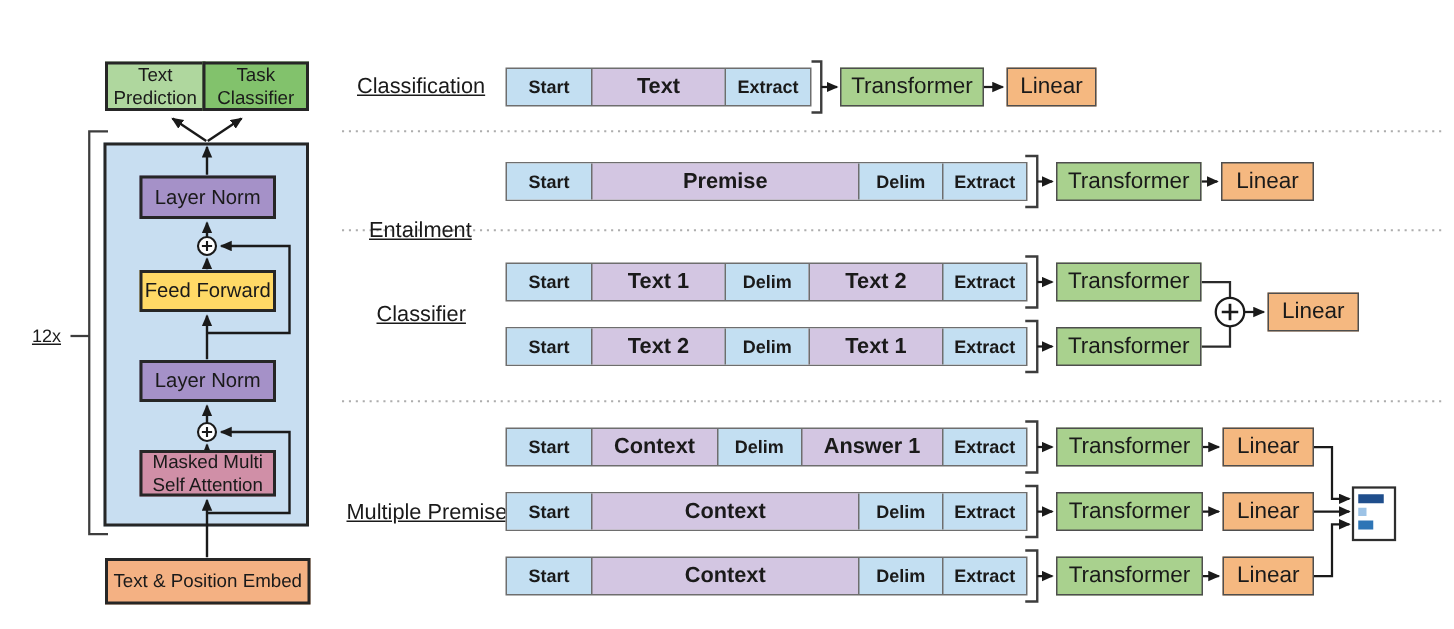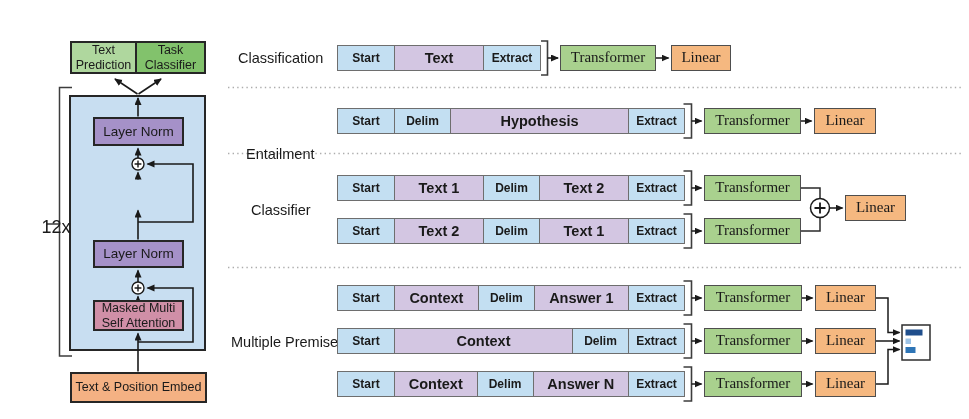--- a/index.html
+++ b/index.html
@@ -4,22 +4,22 @@
 <style>
   * { margin:0; padding:0; box-sizing:border-box; }
   html,body { background:#ffffff; }
   .canvas { position:relative; width:969px; height:419px; background:#ffffff;
             font-family:"Liberation Sans","DejaVu Sans",sans-serif; color:#1a1a1a; overflow:hidden; }
   .overlay { position:absolute; left:0; top:0; z-index:1; pointer-events:none; }
   .panel { position:absolute; z-index:0; background:#C8DEF1; border:2px solid #262626; }
   .box { position:absolute; z-index:2; display:flex; flex-direction:column; align-items:center;
          justify-content:center; text-align:center; line-height:1.18; }
   .b2  { border:2px solid #262626; }
-  .b15 { border:1.5px solid #4e4e4e;font-family:Liberation Serif, serif; }
-  .lbl { position:absolute; z-index:2; display:flex; align-items:center; font-size:14.5px; white-space:nowrap; }
+  .b15 { border:1.5px solid #4e4e4e; }
+  .lbl { position:absolute; z-index:2; display:flex; align-items:center; font-size:14.5px; white-space:nowrap;text-decoration:underline; }
   .strip { position:absolute; z-index:2; display:flex; border:1.5px solid #6e6e6e; background:#fff; }
   .cell { display:flex; align-items:center; justify-content:center; height:100%; white-space:nowrap;font-weight:bold; }
   .cell + .cell { border-left:1.5px solid #6e6e6e; }
   .tk-blue { background:#C3DFF2; }
   .tk-purple { background:#D3C6E2; }
   .fs-s { font-size:12px; }
   .fs-l { font-size:14.5px; }
   .w-s { width:56px; flex:0 0 auto; }
   .w-f { flex:1 1 auto; }
   .green  { background:#A9D18E; font-size:15px; }
@@ -123,53 +123,54 @@
       <path d="M875.5,384 H888 V349.5 H899.5" marker-end="url(#ah)"></path>
     </g>
     <g>
       <rect x="902" y="325" width="28" height="35" fill="#ffffff" stroke="#2e2e2e" stroke-width="1.5"></rect>
       <rect x="905.5" y="329.5" width="17" height="6" fill="#1F4E8C"></rect>
       <rect x="905.5" y="338.5" width="5.5" height="5.5" fill="#9DC3E6"></rect>
       <rect x="905.5" y="347" width="10" height="6" fill="#2E75B6"></rect>
     </g>
   </svg>
 
-  <div class="lbl" style="left:14px; top:217px; width:34px; justify-content:center; font-size:18px;margin-left:25px;">12x</div>
+  <div class="lbl" style="left:14px; top:217px; width:34px; justify-content:center; font-size:12px;">12x</div>
 
   <div class="box b2 tp" style="left:70px; top:41px; width:67px; height:33px;">
     <span>Text</span>
     <span>Prediction</span>
   </div>
   <div class="box b2 tc" style="left:135px; top:41px; width:71px; height:33px;">
     <span>Task</span>
     <span>Classifier</span>
   </div>
 
   <div class="box b2 ln" style="left:93px; top:117px; width:91px; height:29px;">Layer Norm</div>
+  <div class="box b2 ff" style="left:93px; top:180px; width:91px; height:28px;">Feed Forward</div>
   <div class="box b2 ln" style="left:93px; top:240px; width:91px; height:28px;">Layer Norm</div>
   <div class="box b2 emb" style="left:70px; top:372px; width:137px; height:31px;">Text &amp; Position Embed</div>
   <div class="box b2 att" style="left:93px; top:300px; width:91px; height:31px;">
     <span>Masked Multi</span>
     <span>Self Attention</span>
   </div>
 
   <div class="lbl" style="left:238px; top:50px; height:15px;">Classification</div>
   <div class="strip" style="left:337px; top:45px; width:204px; height:26px;">
     <div class="cell tk-blue fs-s w-s">Start</div>
     <div class="cell tk-purple fs-l w-f">Text</div>
     <div class="cell tk-blue fs-s" style="width:57px; flex:0 0 auto;">Extract</div>
   </div>
   <div class="box b15 green" style="left:560px; top:45px; width:96px; height:26px;">Transformer</div>
   <div class="box b15 orange" style="left:671px; top:45px; width:60px; height:26px;">Linear</div>
 
   <div class="lbl" style="left:246px; top:114px; height:15px;margin-top:32px;">Entailment</div>
   <div class="strip" style="left:337px; top:108px; width:348px; height:26px;">
     <div class="cell tk-blue fs-s w-s">Start</div>
-    <div class="cell tk-blue fs-s w-s">Delim</div>
-    <div class="cell tk-purple fs-l w-f">Hypothesis</div>
+    <div class="cell tk-purple fs-l w-f">Premise</div>
+    <div class="cell tk-blue fs-s w-s">Delim</div>
     <div class="cell tk-blue fs-s w-s">Extract</div>
   </div>
   <div class="box b15 green" style="left:704px; top:108px; width:97px; height:26px;">Transformer</div>
   <div class="box b15 orange" style="left:814px; top:108px; width:62px; height:26px;">Linear</div>
 
   <div class="lbl" style="left:251px; top:202px; height:15px;">Classifier</div>
   <div class="strip" style="left:337px; top:175px; width:348px; height:26px;">
     <div class="cell tk-blue fs-s w-s">Start</div>
     <div class="cell tk-purple fs-l w-f">Text 1</div>
     <div class="cell tk-blue fs-s w-s">Delim</div>
@@ -199,21 +200,20 @@
   <div class="strip" style="left:337px; top:328px; width:348px; height:26px;">
     <div class="cell tk-blue fs-s w-s">Start</div>
     <div class="cell tk-purple fs-l w-f">Context</div>
     <div class="cell tk-blue fs-s w-s">Delim</div>
     <div class="cell tk-blue fs-s w-s">Extract</div>
   </div>
   <div class="strip" style="left:337px; top:371px; width:348px; height:26px;">
     <div class="cell tk-blue fs-s w-s">Start</div>
     <div class="cell tk-purple fs-l w-f">Context</div>
     <div class="cell tk-blue fs-s w-s">Delim</div>
-    <div class="cell tk-purple fs-l w-f">Answer N</div>
     <div class="cell tk-blue fs-s w-s">Extract</div>
   </div>
 
   <div class="box b15 green" style="left:704px; top:285px; width:98px; height:26px;">Transformer</div>
   <div class="box b15 orange" style="left:815px; top:285px; width:61px; height:26px;">Linear</div>
   <div class="box b15 green" style="left:704px; top:328px; width:98px; height:26px;">Transformer</div>
   <div class="box b15 orange" style="left:815px; top:328px; width:61px; height:26px;">Linear</div>
   <div class="box b15 green" style="left:704px; top:371px; width:98px; height:26px;">Transformer</div>
   <div class="box b15 orange" style="left:815px; top:371px; width:61px; height:26px;">Linear</div>
 

